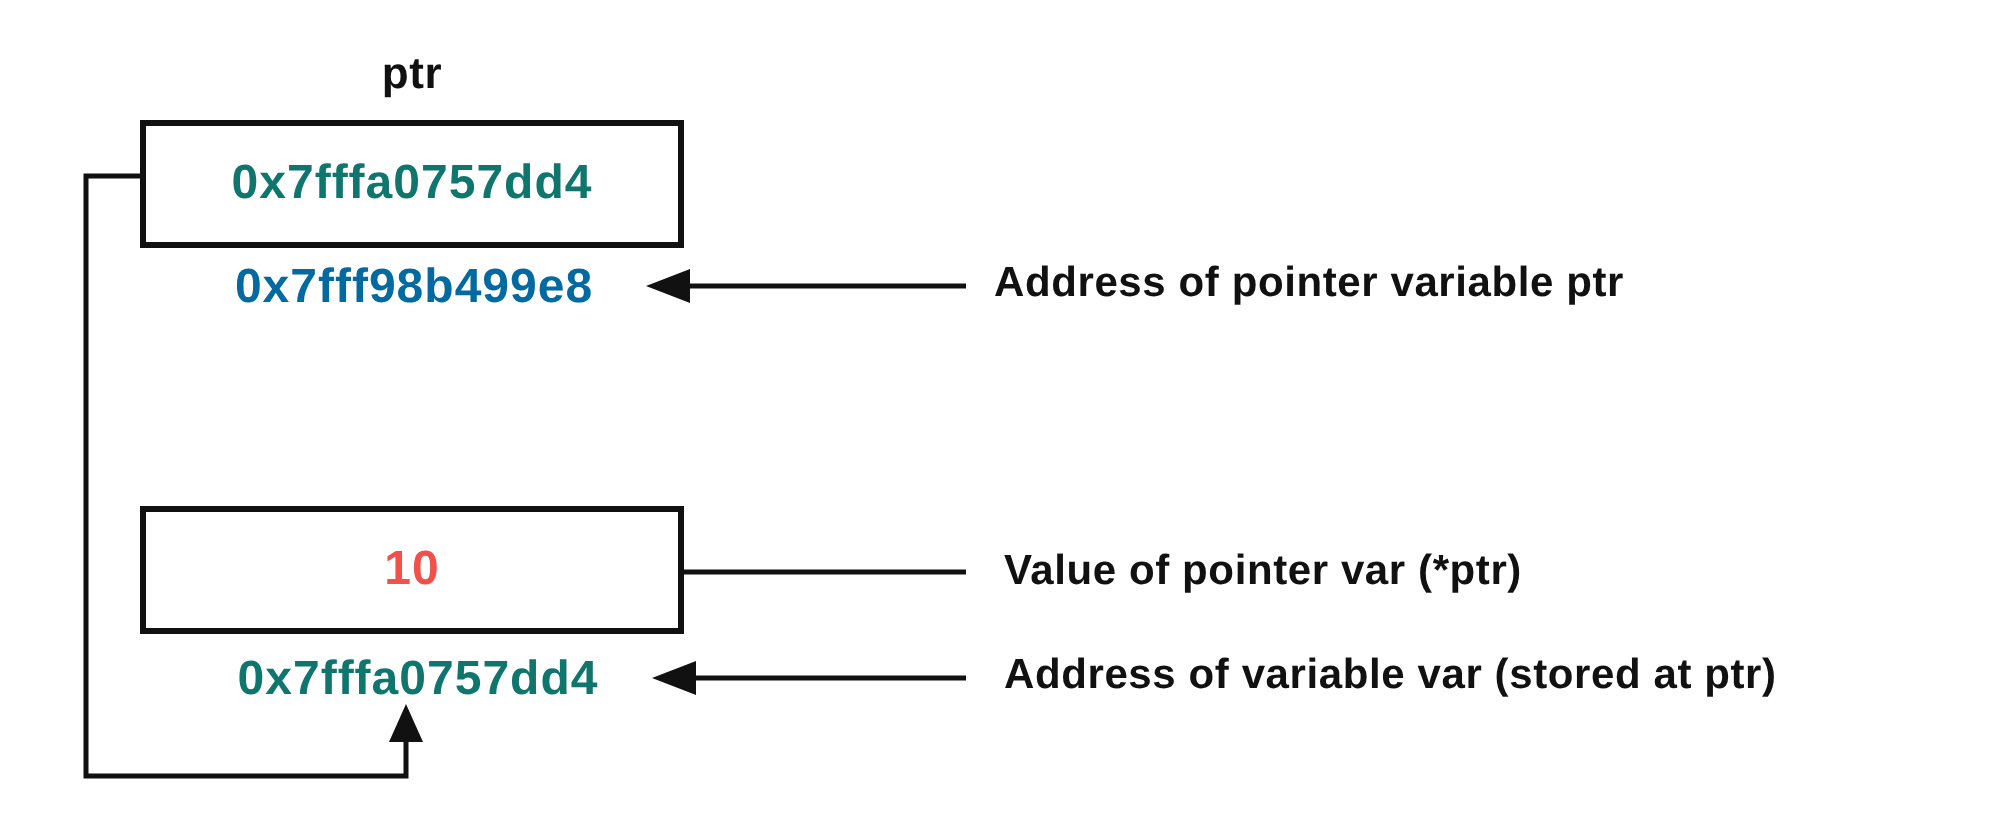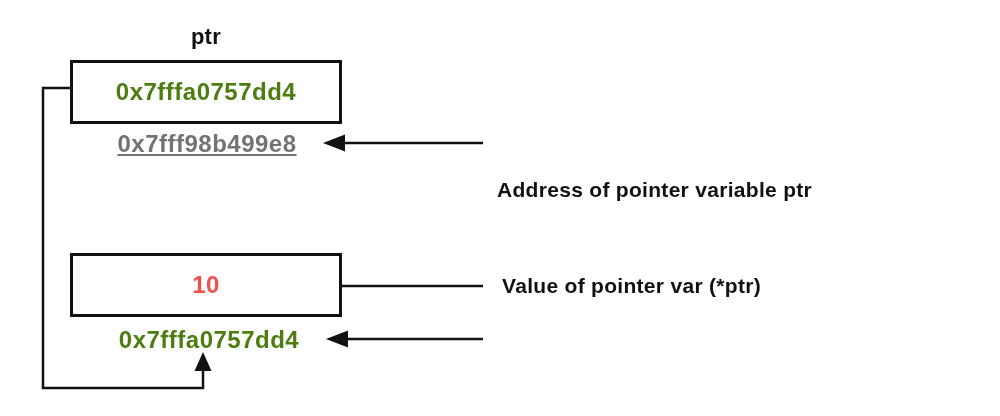--- a/index.html
+++ b/index.html
@@ -47,23 +47,23 @@
     font-weight: 700;
     letter-spacing: 0.5px;
   }
   .annotation {
     font-size: 21px;
     font-weight: 700;
     letter-spacing: 0.3px;
     white-space: nowrap;
     color: #111111;
   }
-  .green { color: #4d7c0f; }
+  .green { color: #0f766e; }
   .red   { color: #F2504B; }
-  .black { color: #737373; text-decoration: underline; }
+  .black { color: #0369a1; }
   svg.overlay {
     position: absolute;
     left: 0; top: 0;
     width: 1000px;
     height: 416px;
     pointer-events: none;
   }
   svg .ln {
     stroke: #111111;
     stroke-width: 2.5;
@@ -108,18 +108,19 @@
 
   <div class="abs addr-line black" style="left:66px; top:130px;">0x7fff98b499e8</div>
 
 
   <div class="abs mem-box" style="left:70px; top:253px;">
     <span class="mem-value red">10</span>
   </div>
 
   <div class="abs addr-line green" style="left:68px; top:326px;">0x7fffa0757dd4</div>
 
-  <div class="abs annotation" style="left:497px; top:130px;margin-top:48px;">Address of pointer variable ptr</div>
+  <div class="abs annotation" style="left:497px; top:130px;">Address of pointer variable ptr</div>
 
   <div class="abs annotation" style="left:502px; top:274px;">Value of pointer var (*ptr)</div>
 
+  <div class="abs annotation" style="left:502px; top:326px;">Address of variable var (stored at ptr)</div>
 
 </div>
 
 </body></html>

